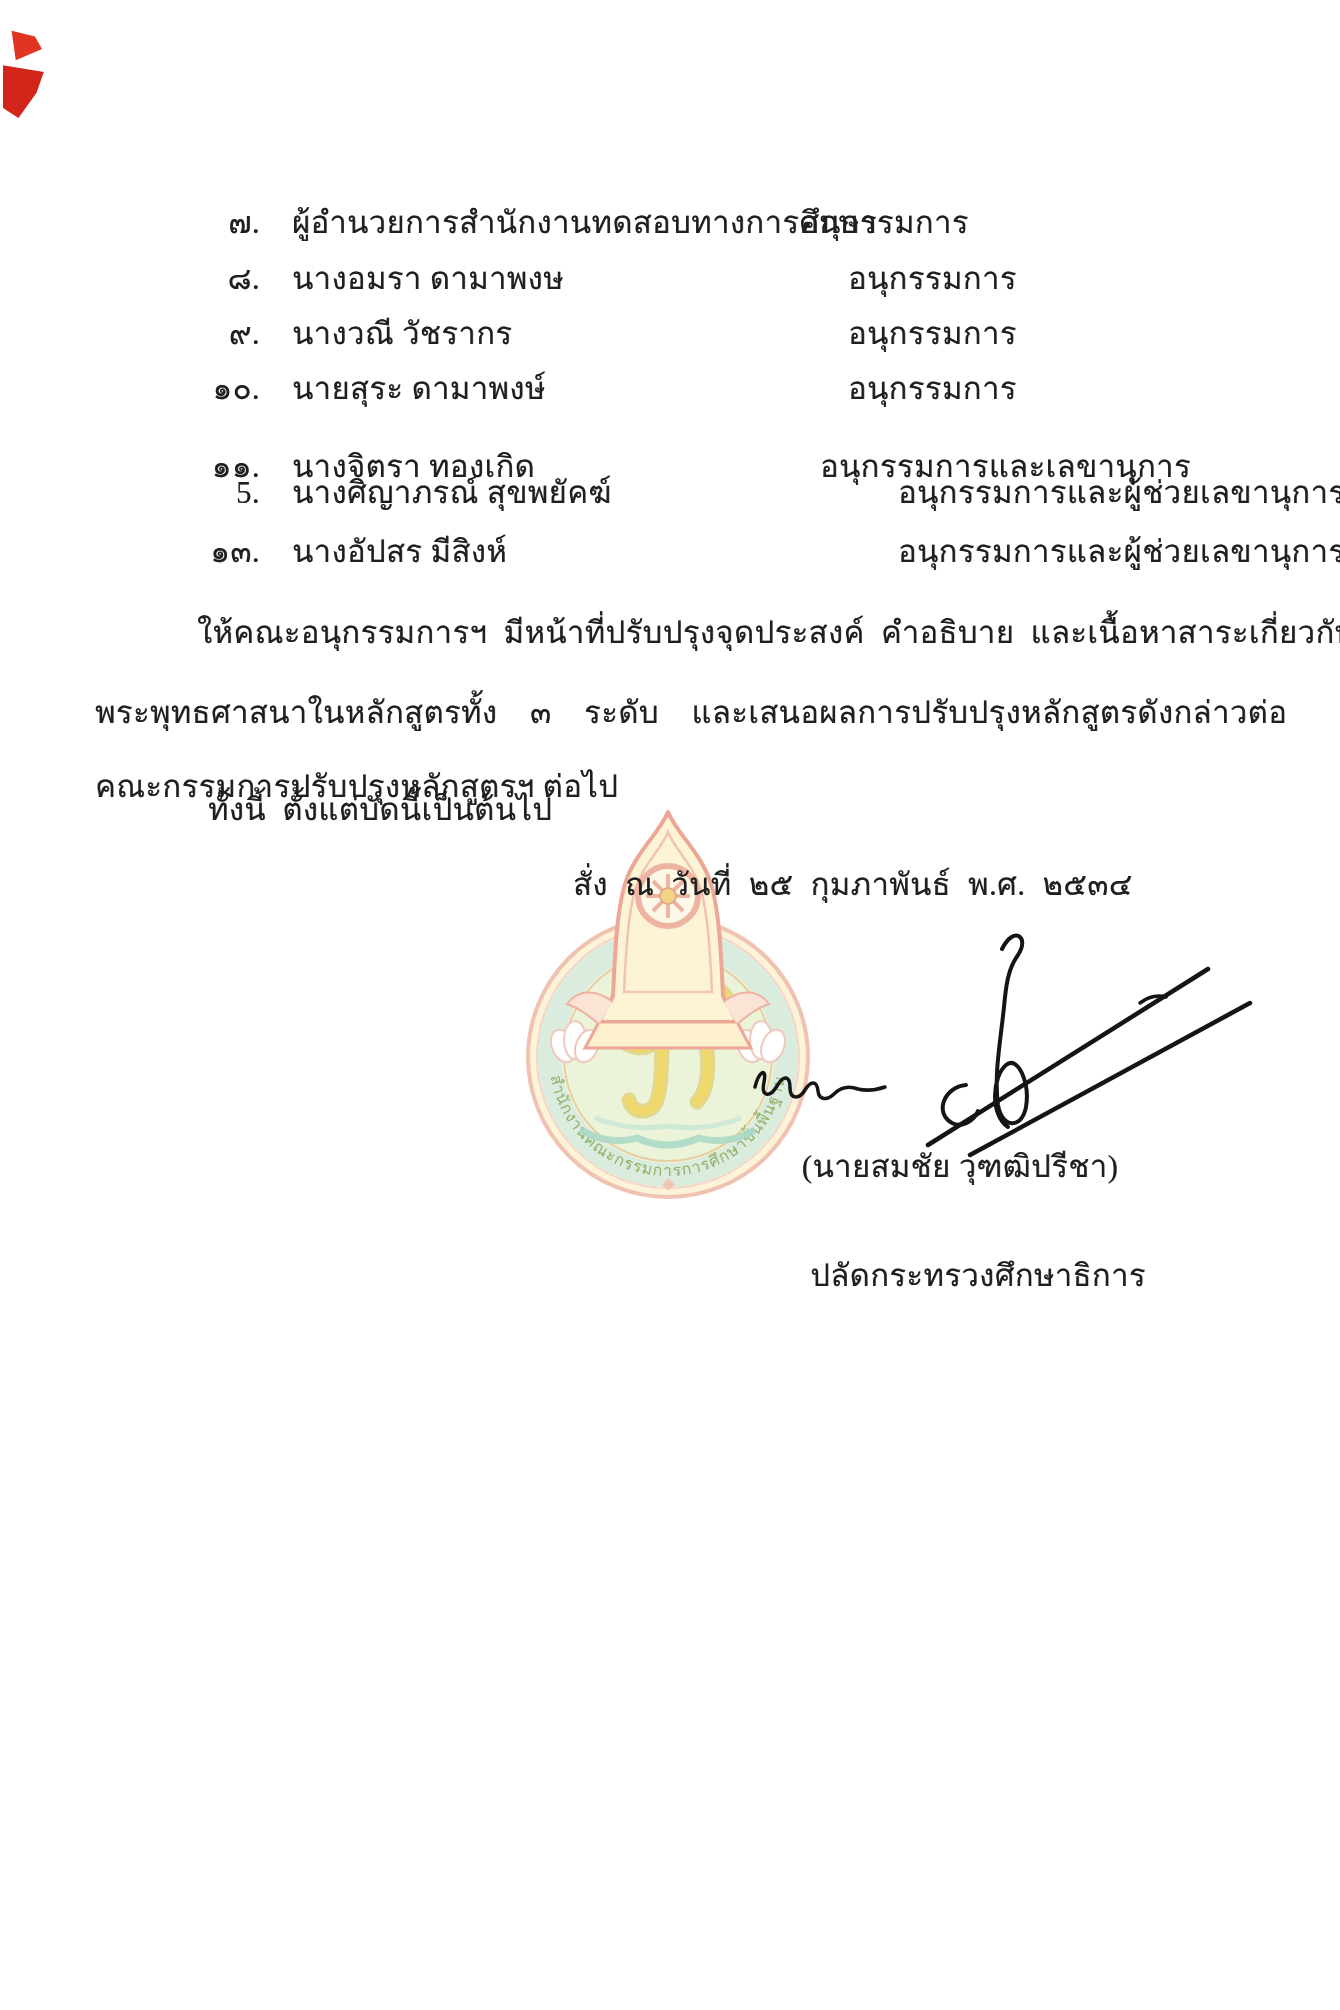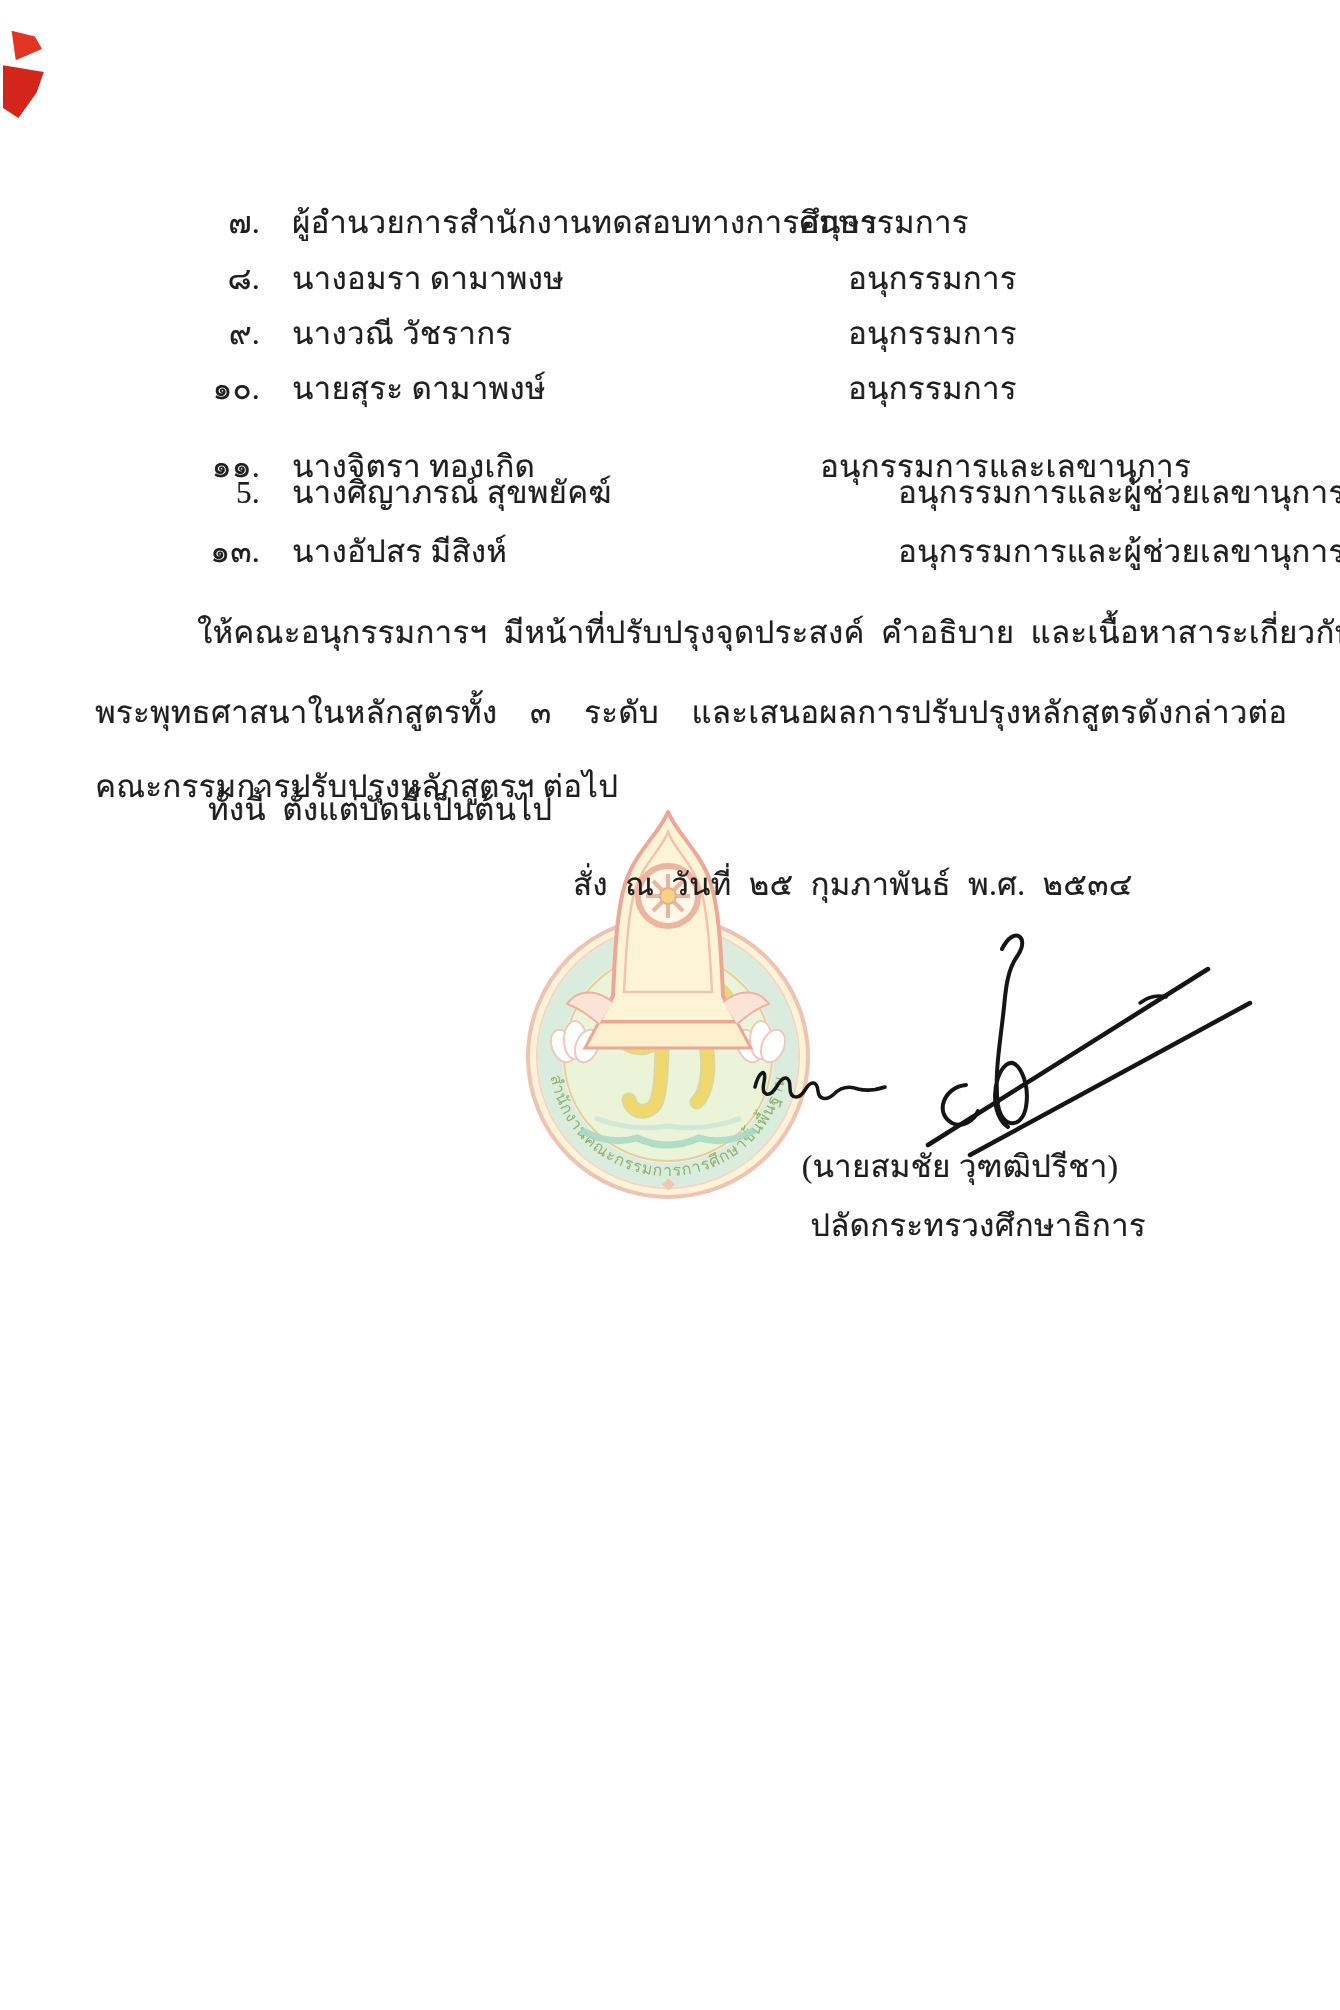--- a/index.html
+++ b/index.html
@@ -25,21 +25,21 @@
   .r1 .role,.r2 .role,.r3 .role{left:848px}
   .r4 .role{left:820px}
   .r5 .role,.r6 .role{left:898px}
   
   .p-l1{left:197px;top:610px;}
   .p-l2{left:95px;top:690px;}
   .p-l3{left:95px;top:764px;}
   .closing{left:208px;top:787px;}
   .date-line{left:573px;top:862px;word-spacing:9px;}
   .sig-name{left:780px;top:1144px;width:360px;text-align:center;white-space:pre;}
-  .sig-title{left:798px;top:1203px;width:360px;text-align:center;white-space:pre;}
+  .sig-title{left:798px;top:1253px;width:360px;text-align:center;white-space:pre;}
   
   .emblem{position:absolute;left:515px;top:800px;width:306px;height:400px;z-index:1;opacity:.95;}
   
   .signature{position:absolute;left:730px;top:915px;width:540px;height:250px;z-index:3;}
   
   .mark{position:absolute;z-index:4;}
   .mark-a{left:10px;top:28px;width:32px;height:34px;background:#e13524;
     clip-path:polygon(5% 8%,78% 25%,100% 62%,18% 95%);}
   .mark-b{left:3px;top:62px;width:43px;height:56px;background:#d2261a;
     clip-path:polygon(0 6%,95% 18%,78% 55%,36% 100%,0 82%);}

